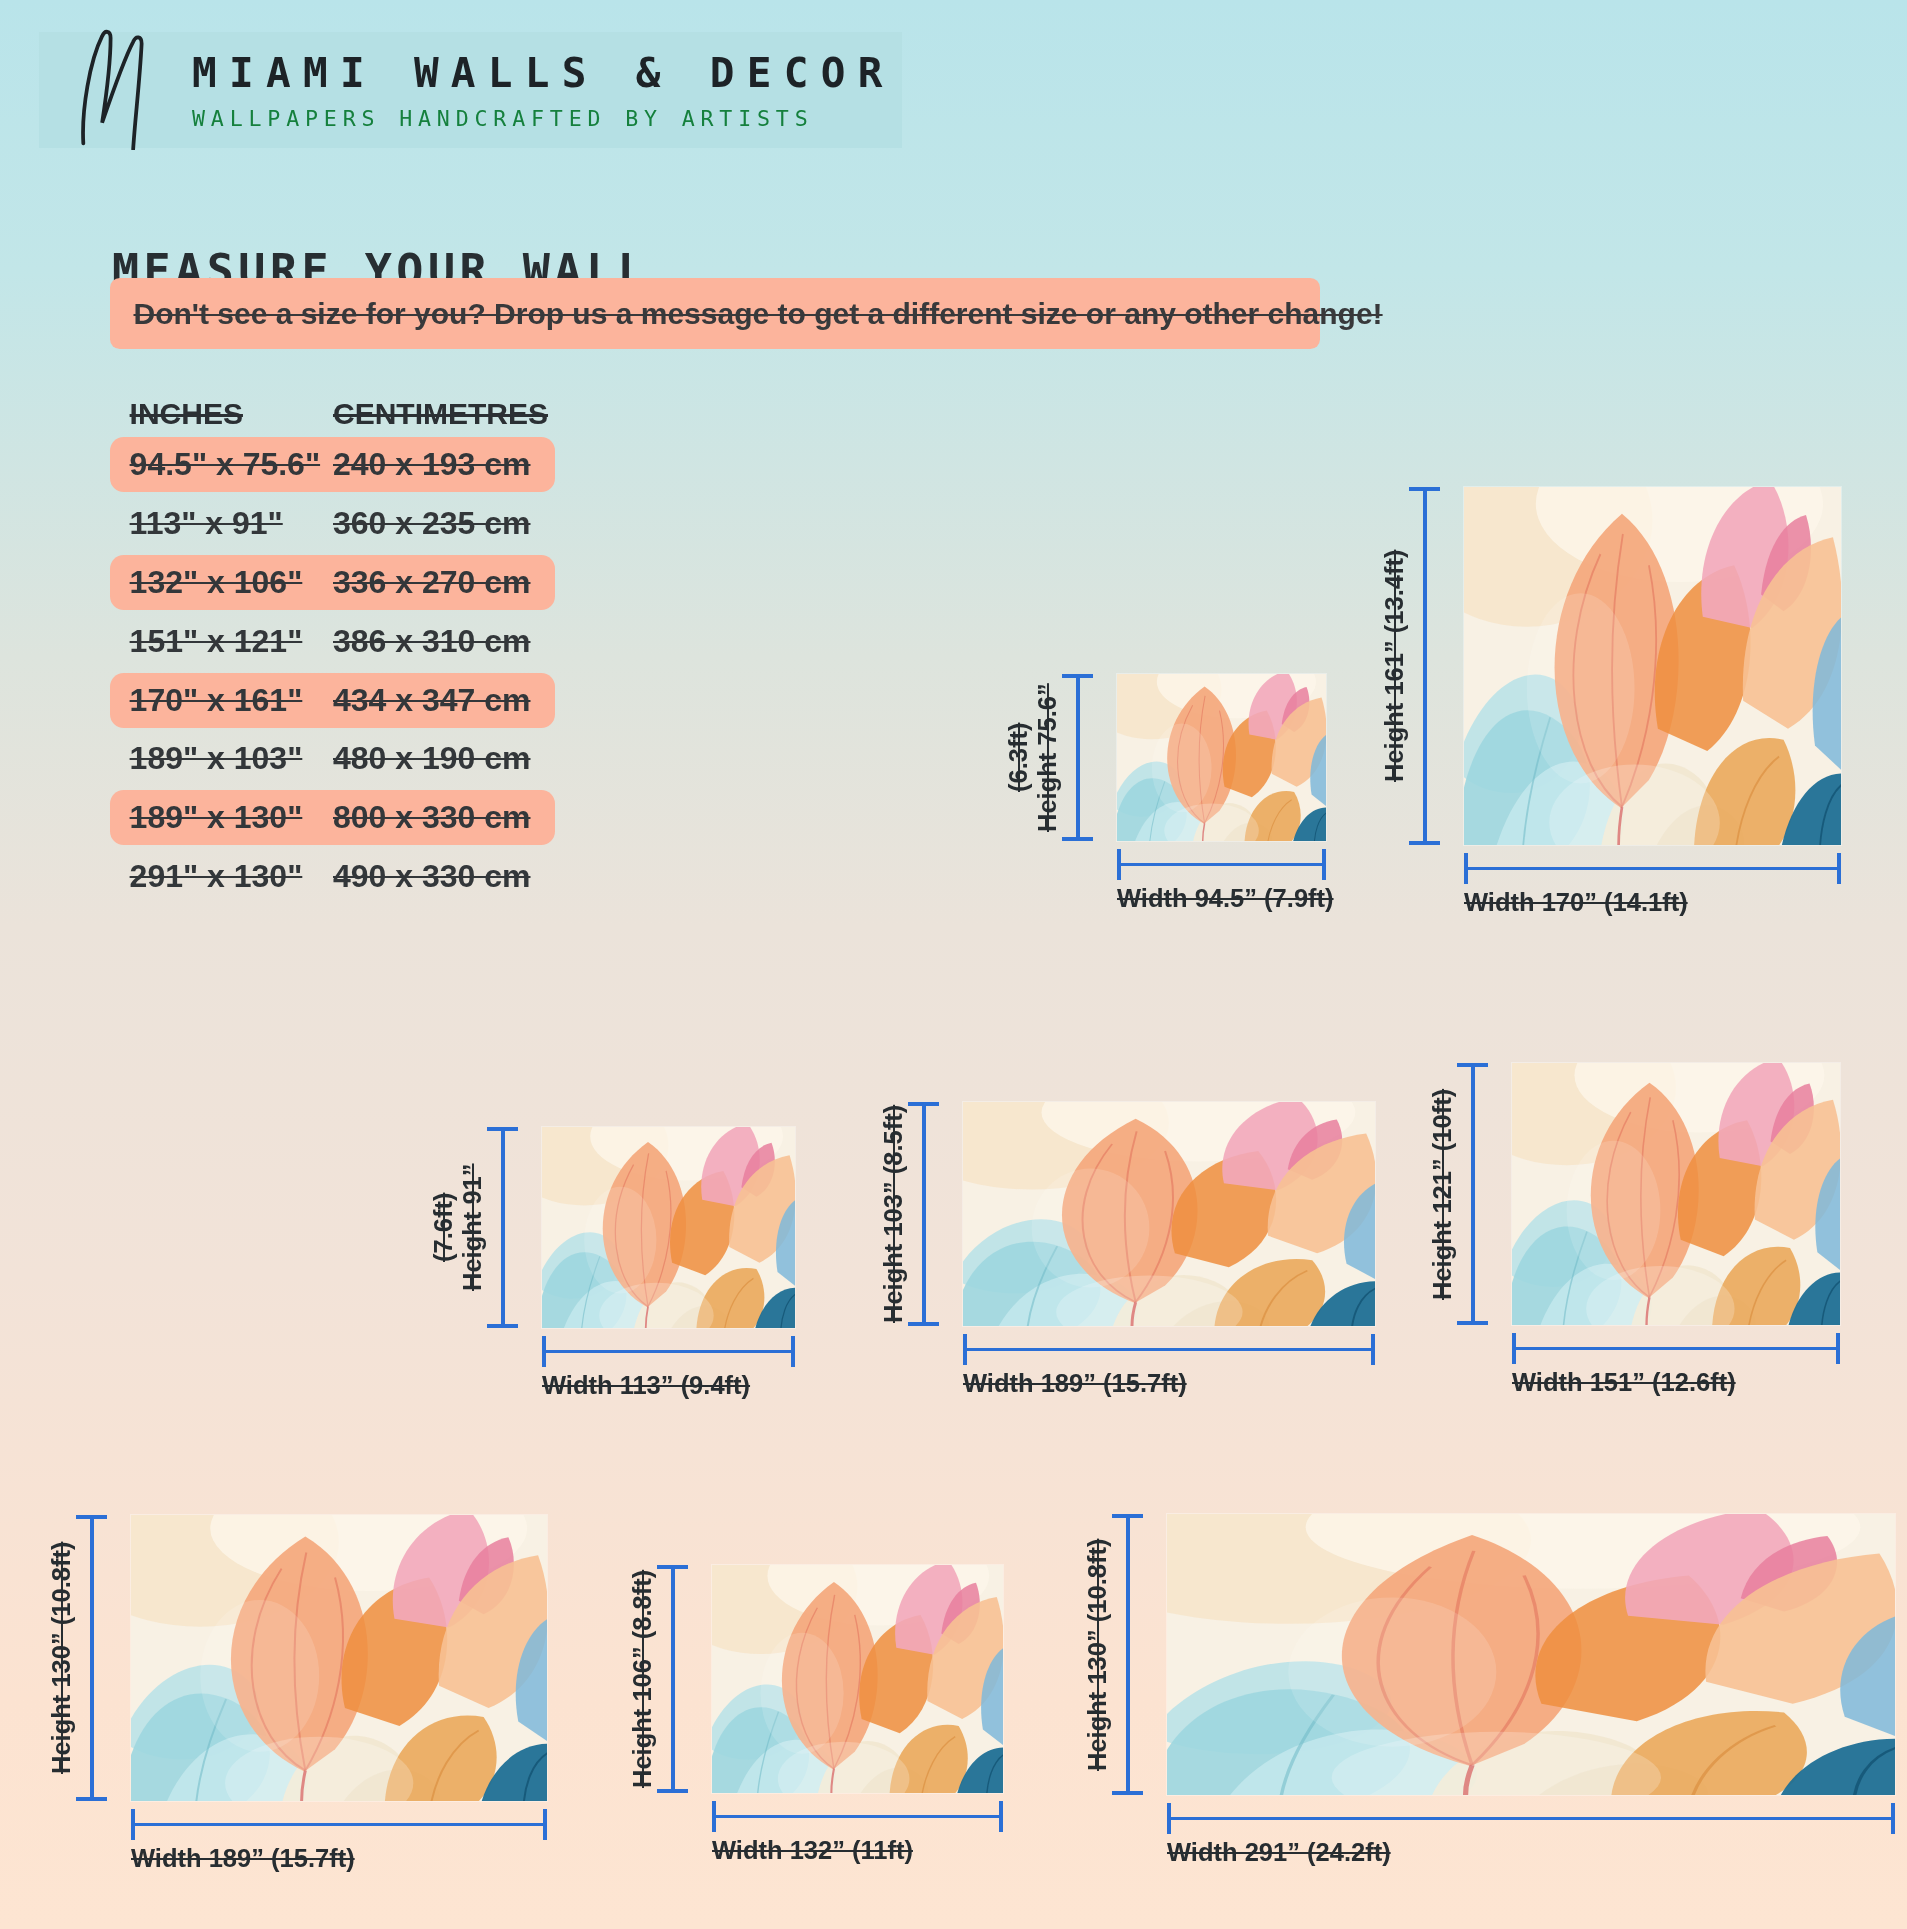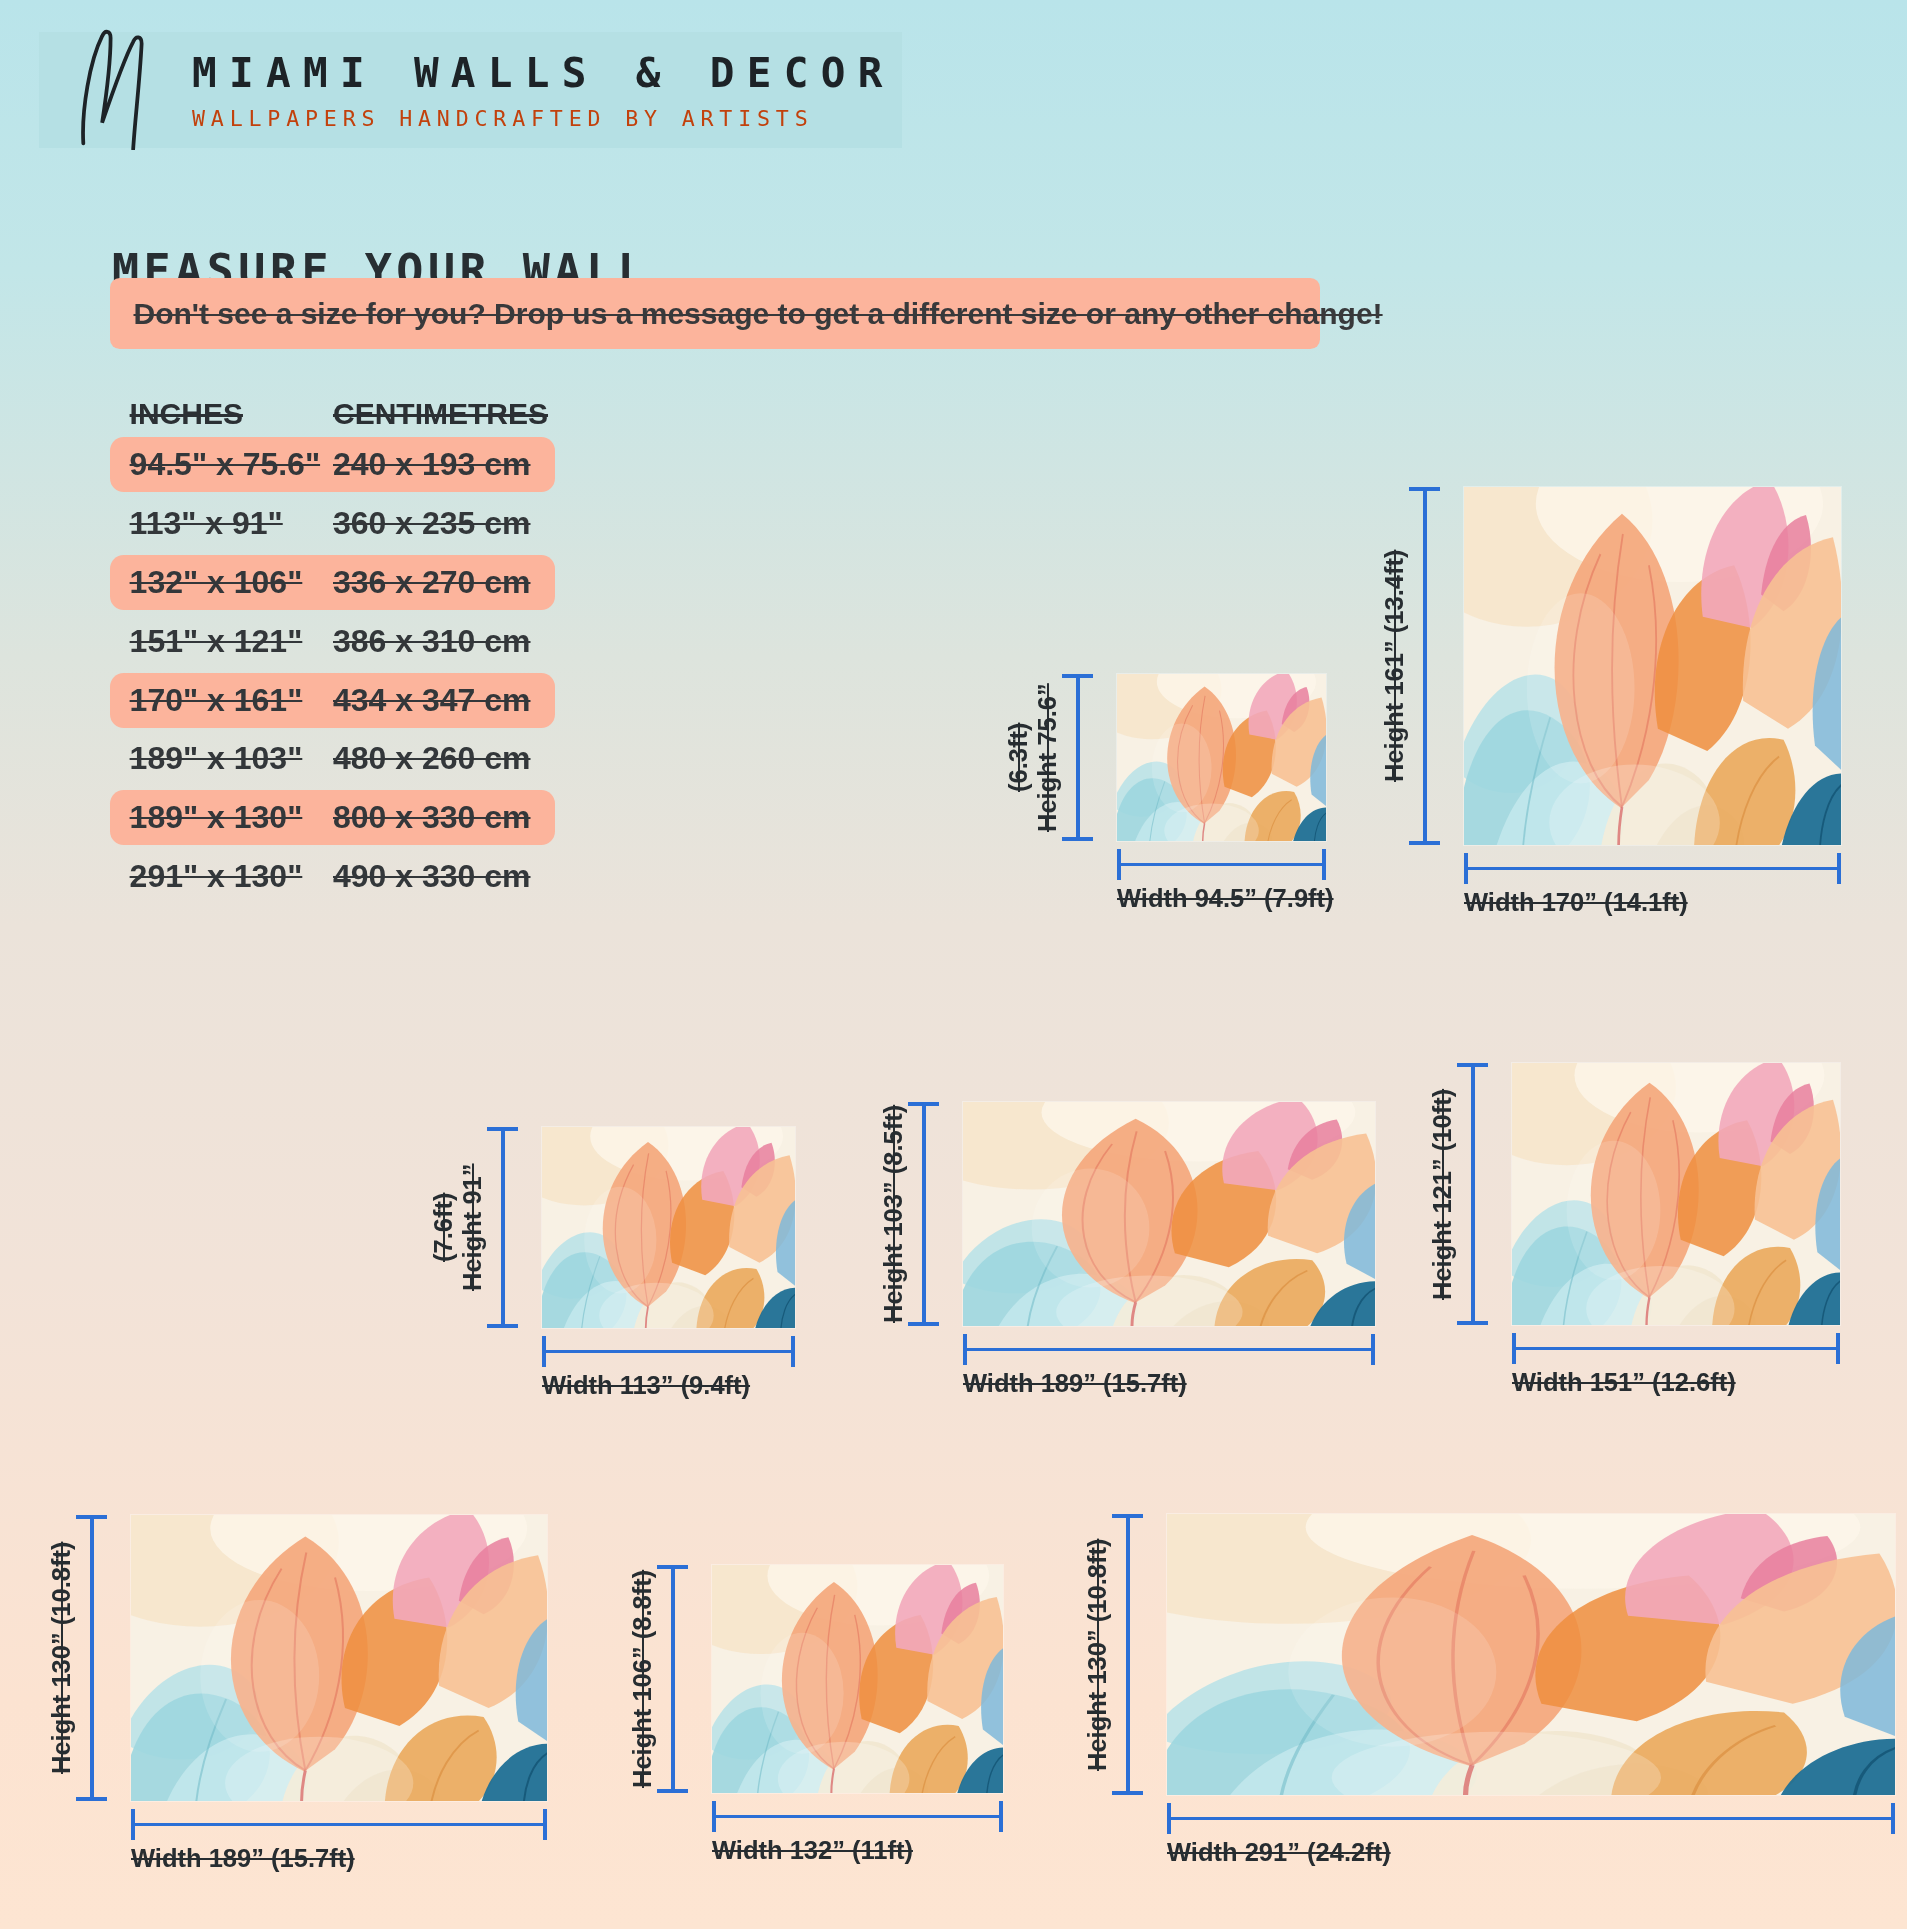--- a/index.html
+++ b/index.html
@@ -18,21 +18,21 @@
     background:var(--logo_band);display:flex;align-items:center;
   }
   .monogram{width:108px;height:127px;margin:-7.8px 17.6px 0 27.4px;flex:none;}
   .brand-text{display:flex;flex-direction:column;justify-content:flex-end;}
   .brand-name{
     font-family:"DejaVu Sans Mono",monospace;font-weight:bold;
     font-size:41px;letter-spacing:0.30em;color:#1d2327;white-space:nowrap;
   }
   .brand-tagline{
     font-family:"DejaVu Sans Mono",monospace;font-weight:normal;
-    font-size:21.6px;letter-spacing:0.27em;color:#c2410c;margin-top:9.8px;white-space:nowrap;
+    font-size:21.6px;letter-spacing:0.27em;color:#15803d;margin-top:9.8px;white-space:nowrap;
   }
 
   
   .page-title{
     position:absolute;left:112px;top:214px;
     font-family:"DejaVu Sans Mono",monospace;font-weight:bold;
     font-size:45px;letter-spacing:0.10em;color:#272e32;white-space:nowrap;
   }
   .note-bar{
     position:absolute;left:110px;top:278px;width:1210px;height:71px;
@@ -149,21 +149,21 @@
     <div class="tbl-row">
       <span class="col1">151" x 121"</span>
       <span class="col2">386 x 310 cm</span>
     </div>
     <div class="tbl-row hl">
       <span class="col1">170" x 161"</span>
       <span class="col2">434 x 347 cm</span>
     </div>
     <div class="tbl-row">
       <span class="col1">189" x 103"</span>
-      <span class="col2">480 x 260 cm</span>
+      <span class="col2">480 x 190 cm</span>
     </div>
     <div class="tbl-row hl">
       <span class="col1">189" x 130"</span>
       <span class="col2">800 x 330 cm</span>
     </div>
     <div class="tbl-row">
       <span class="col1">291" x 130"</span>
       <span class="col2">490 x 330 cm</span>
     </div>
   </div>

